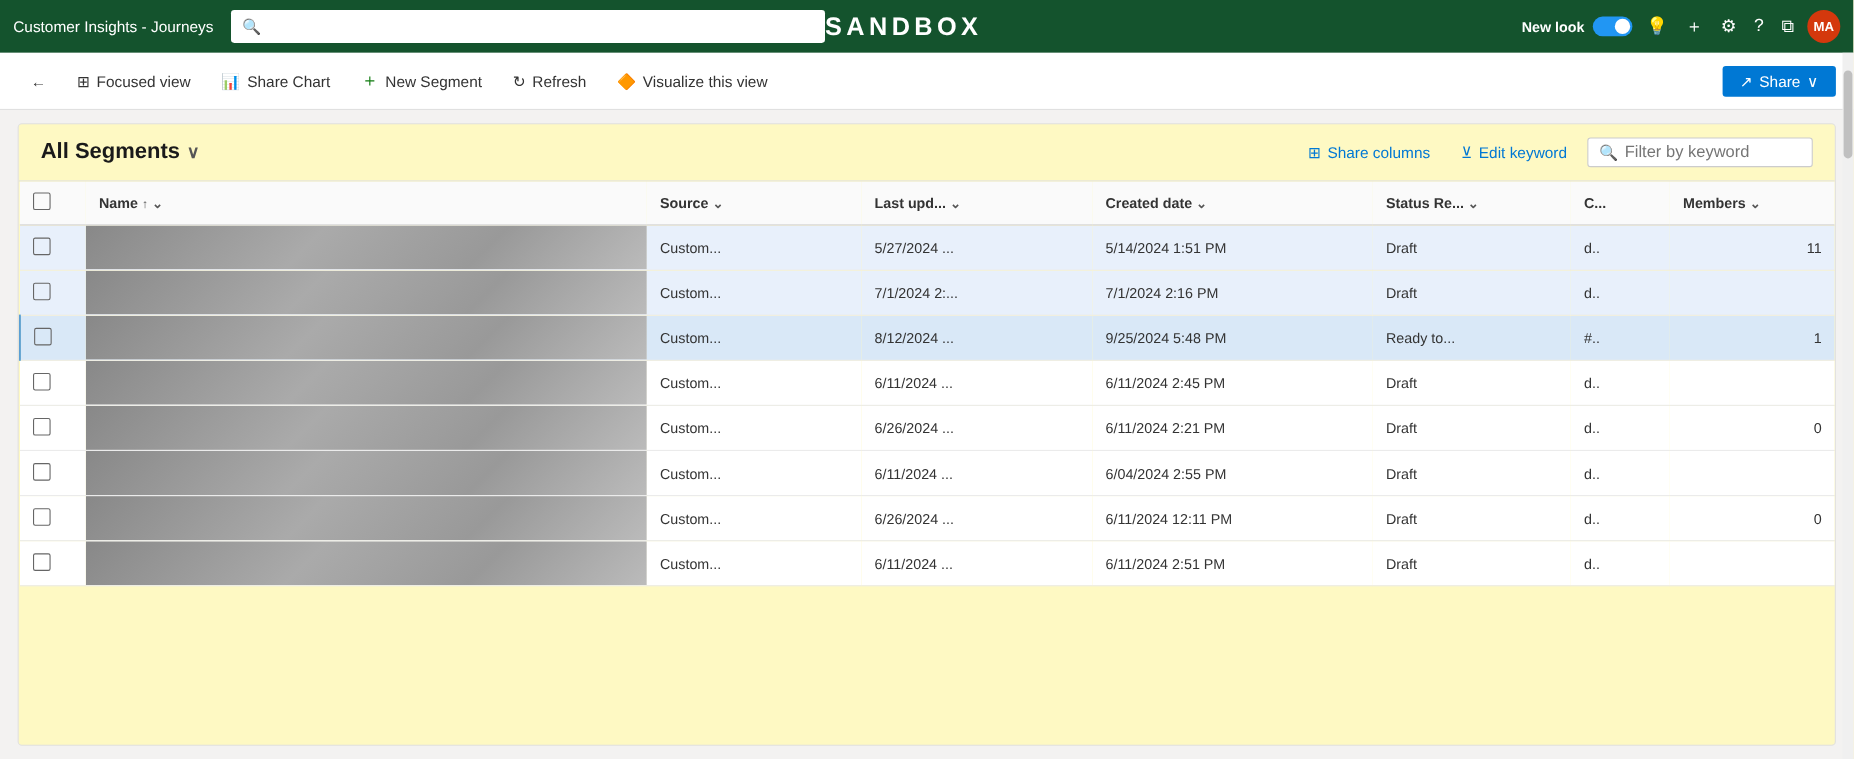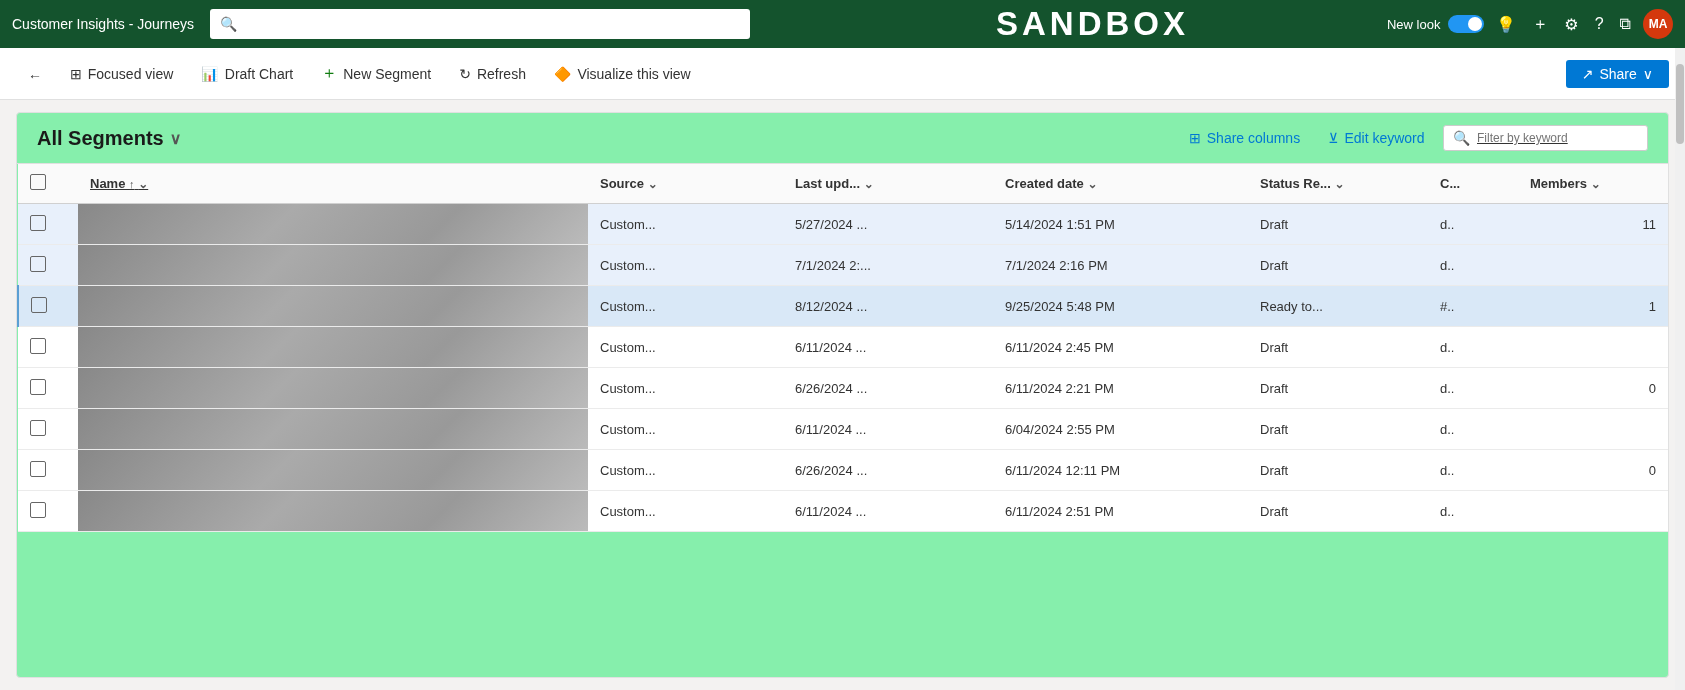--- a/index.html
+++ b/index.html
@@ -34,34 +34,33 @@
     }
     .search-bar input {
       border: none;
       outline: none;
       font-size: 14px;
       width: 100%;
       color: #333;
     }
     .sandbox-logo {
       flex: 1;
-      text-align: center;
+      text-align: left;
       color: white;
-      font-size: 33px;
+      font-size: 23px;
       font-weight: 700;
       letter-spacing: 4px;
-      padding-left: 48px;
     }
     .top-nav-actions {
       display: flex;
       align-items: center;
       gap: 8px;
       color: white;
     }
-    .new-look-label { font-size: 13px; color: white; }
+    .new-look-label { font-size: 13px; color: white; font-weight: bold; }
     .toggle-switch {
       width: 36px; height: 18px;
       background: #2196F3;
       border-radius: 9px;
       position: relative;
       display: inline-block;
     }
     .toggle-switch::after {
       content: '';
       position: absolute;
@@ -118,21 +117,21 @@
       padding: 6px 16px;
       font-size: 14px;
       cursor: pointer;
       display: flex;
       align-items: center;
       gap: 6px;
     }
 
     
     .main-content {
-      background: #86efac;
+      background: #fef9c3;
       margin: 12px 16px;
       border: 1px solid #e0e0e0;
       border-radius: 4px;
       height: calc(690px - 48px - 52px - 24px);
       overflow: hidden;
       display: flex;
       flex-direction: column;
     }
 
     
@@ -178,24 +177,23 @@
       align-items: center;
       border: 1px solid #ccc;
       border-radius: 3px;
       padding: 4px 10px;
       gap: 6px;
       background: white;
     }
     .filter-keyword input {
       border: none;
       outline: none;
-      font-size: 12px;
+      font-size: 15px;
       width: 160px;
       color: #333;
-      text-decoration: underline;
     }
 
     
     .table-wrapper {
       overflow: auto;
       flex: 1;
     }
     table {
       width: 100%;
       border-collapse: collapse;
@@ -209,21 +207,21 @@
       padding: 10px 12px;
       text-align: left;
       font-size: 13px;
       font-weight: 600;
       color: #333;
       white-space: nowrap;
       border-bottom: 1px solid #d0d0d0;
       user-select: none;
     }
     thead th.col-check { width: 40px; }
-    thead th.col-name { width: 340px; text-decoration: underline; }
+    thead th.col-name { width: 340px; }
     thead th.col-source { width: 130px; }
     thead th.col-lastupd { width: 140px; }
     thead th.col-created { width: 170px; }
     thead th.col-status { width: 120px; }
     thead th.col-c { width: 60px; }
     thead th.col-members { width: 100px; }
     tbody tr {
       border-bottom: 1px solid #ebebeb;
       background: white;
     }
@@ -271,21 +269,21 @@
 <div class="toolbar">
   <button class="toolbar-btn">
     <span>←</span>
   </button>
   <button class="toolbar-btn">
     <span>⊞</span>
     <span>Focused view</span>
   </button>
   <button class="toolbar-btn">
     <span>📊</span>
-    <span>Draft Chart</span>
+    <span>Share Chart</span>
   </button>
   <button class="toolbar-btn">
     <span style="color:#107c10; font-size:16px;">＋</span>
     <span>New Segment</span>
   </button>
   <button class="toolbar-btn">
     <span>↻</span>
     <span>Refresh</span>
   </button>
   <button class="toolbar-btn">

